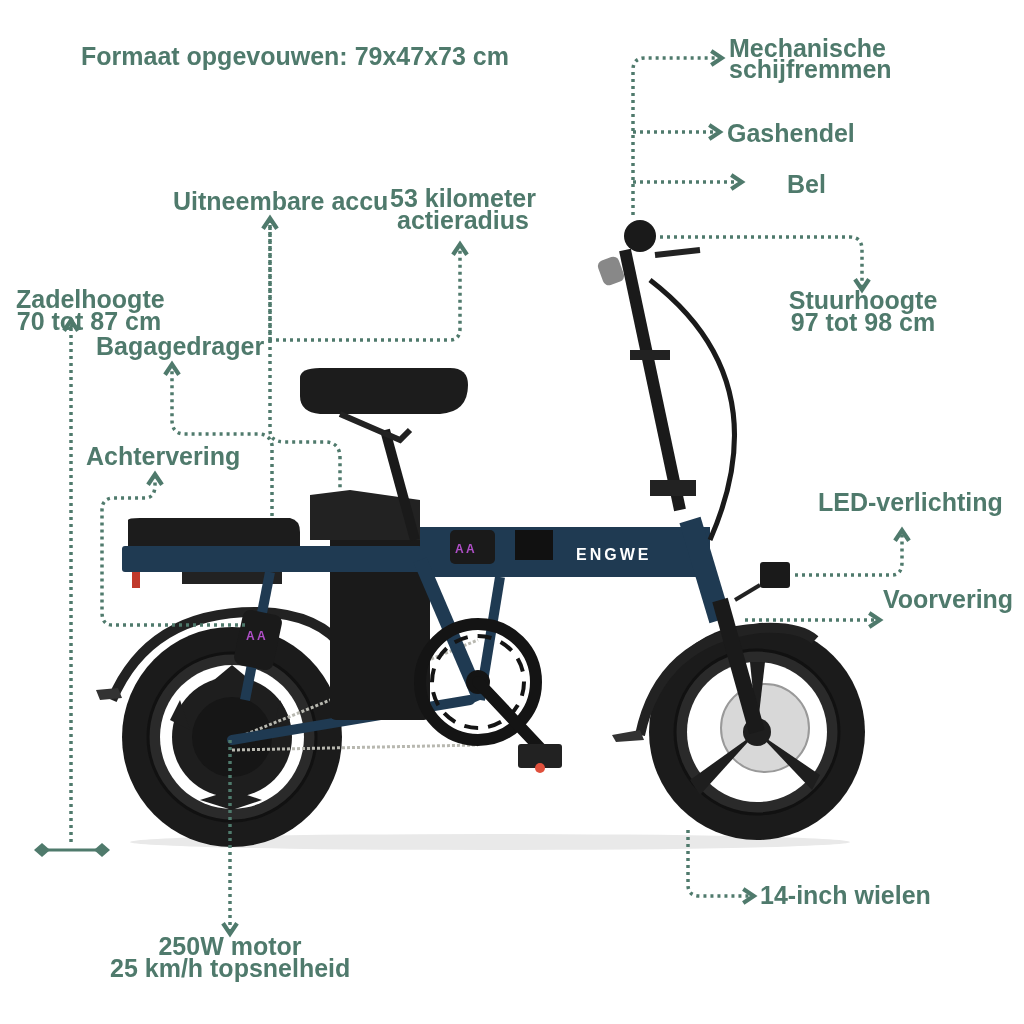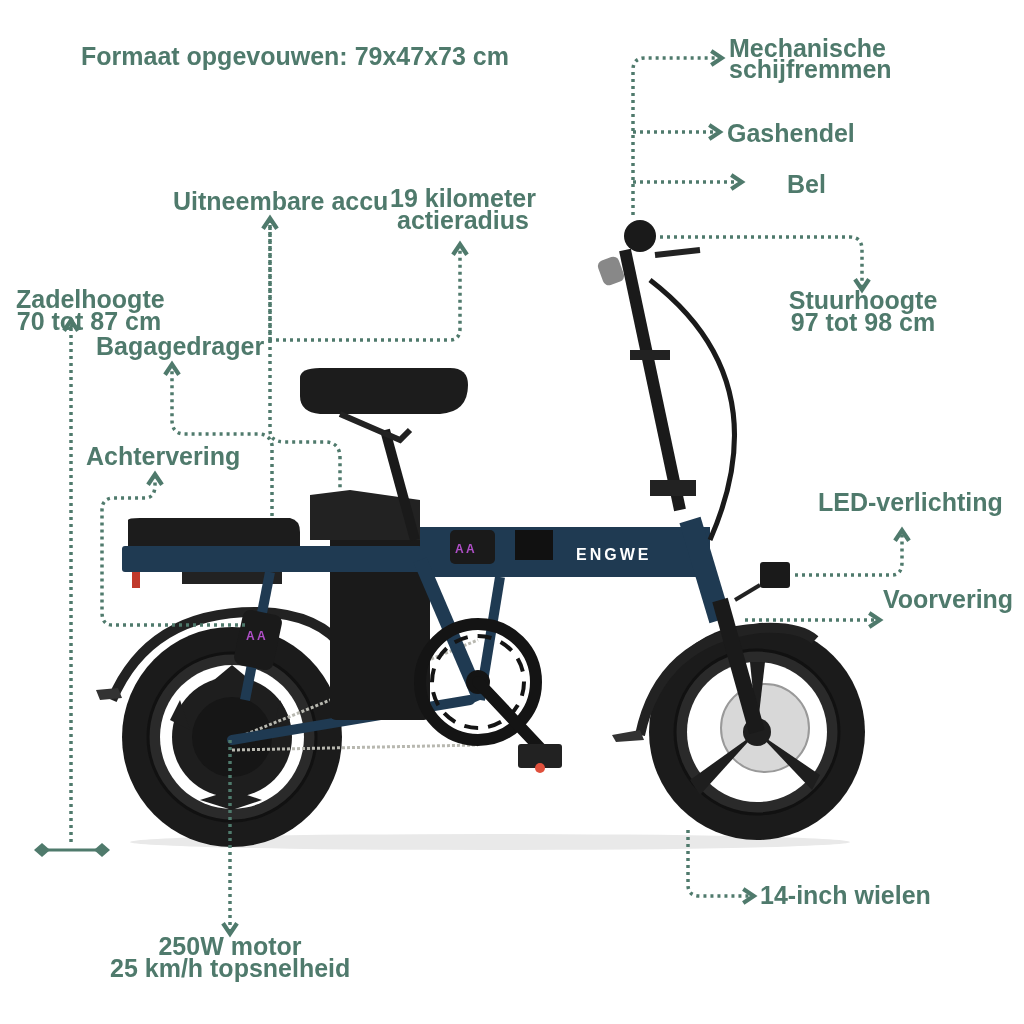--- a/index.html
+++ b/index.html
@@ -148,21 +148,21 @@
 
   <div class="lbl" style="left:729px; top:38px; line-height:21px;">
     <span class="l2">Mechanische</span>
     <span class="l2">schijfremmen</span>
   </div>
   <div class="lbl" style="left:727px; top:122px;">Gashendel</div>
   <div class="lbl" style="left:787px; top:173px;">Bel</div>
 
   <div class="lbl" style="left:173px; top:184px;margin-top:6px;">Uitneembare accu</div>
   <div class="lbl center" style="left:390px; top:187px; width:146px;">
-    <span class="l2">19 kilometer</span>
+    <span class="l2">53 kilometer</span>
     <span class="l2">actieradius</span>
   </div>
 
   <div class="lbl center" style="left:16px; top:268px; width:146px;margin-top:20px;">
     <span class="l2">Zadelhoogte</span>
     <span class="l2">70 tot 87 cm</span>
   </div>
   <div class="lbl" style="left:96px; top:335px;">Bagagedrager</div>
   <div class="lbl" style="left:86px; top:445px;">Achtervering</div>
 

